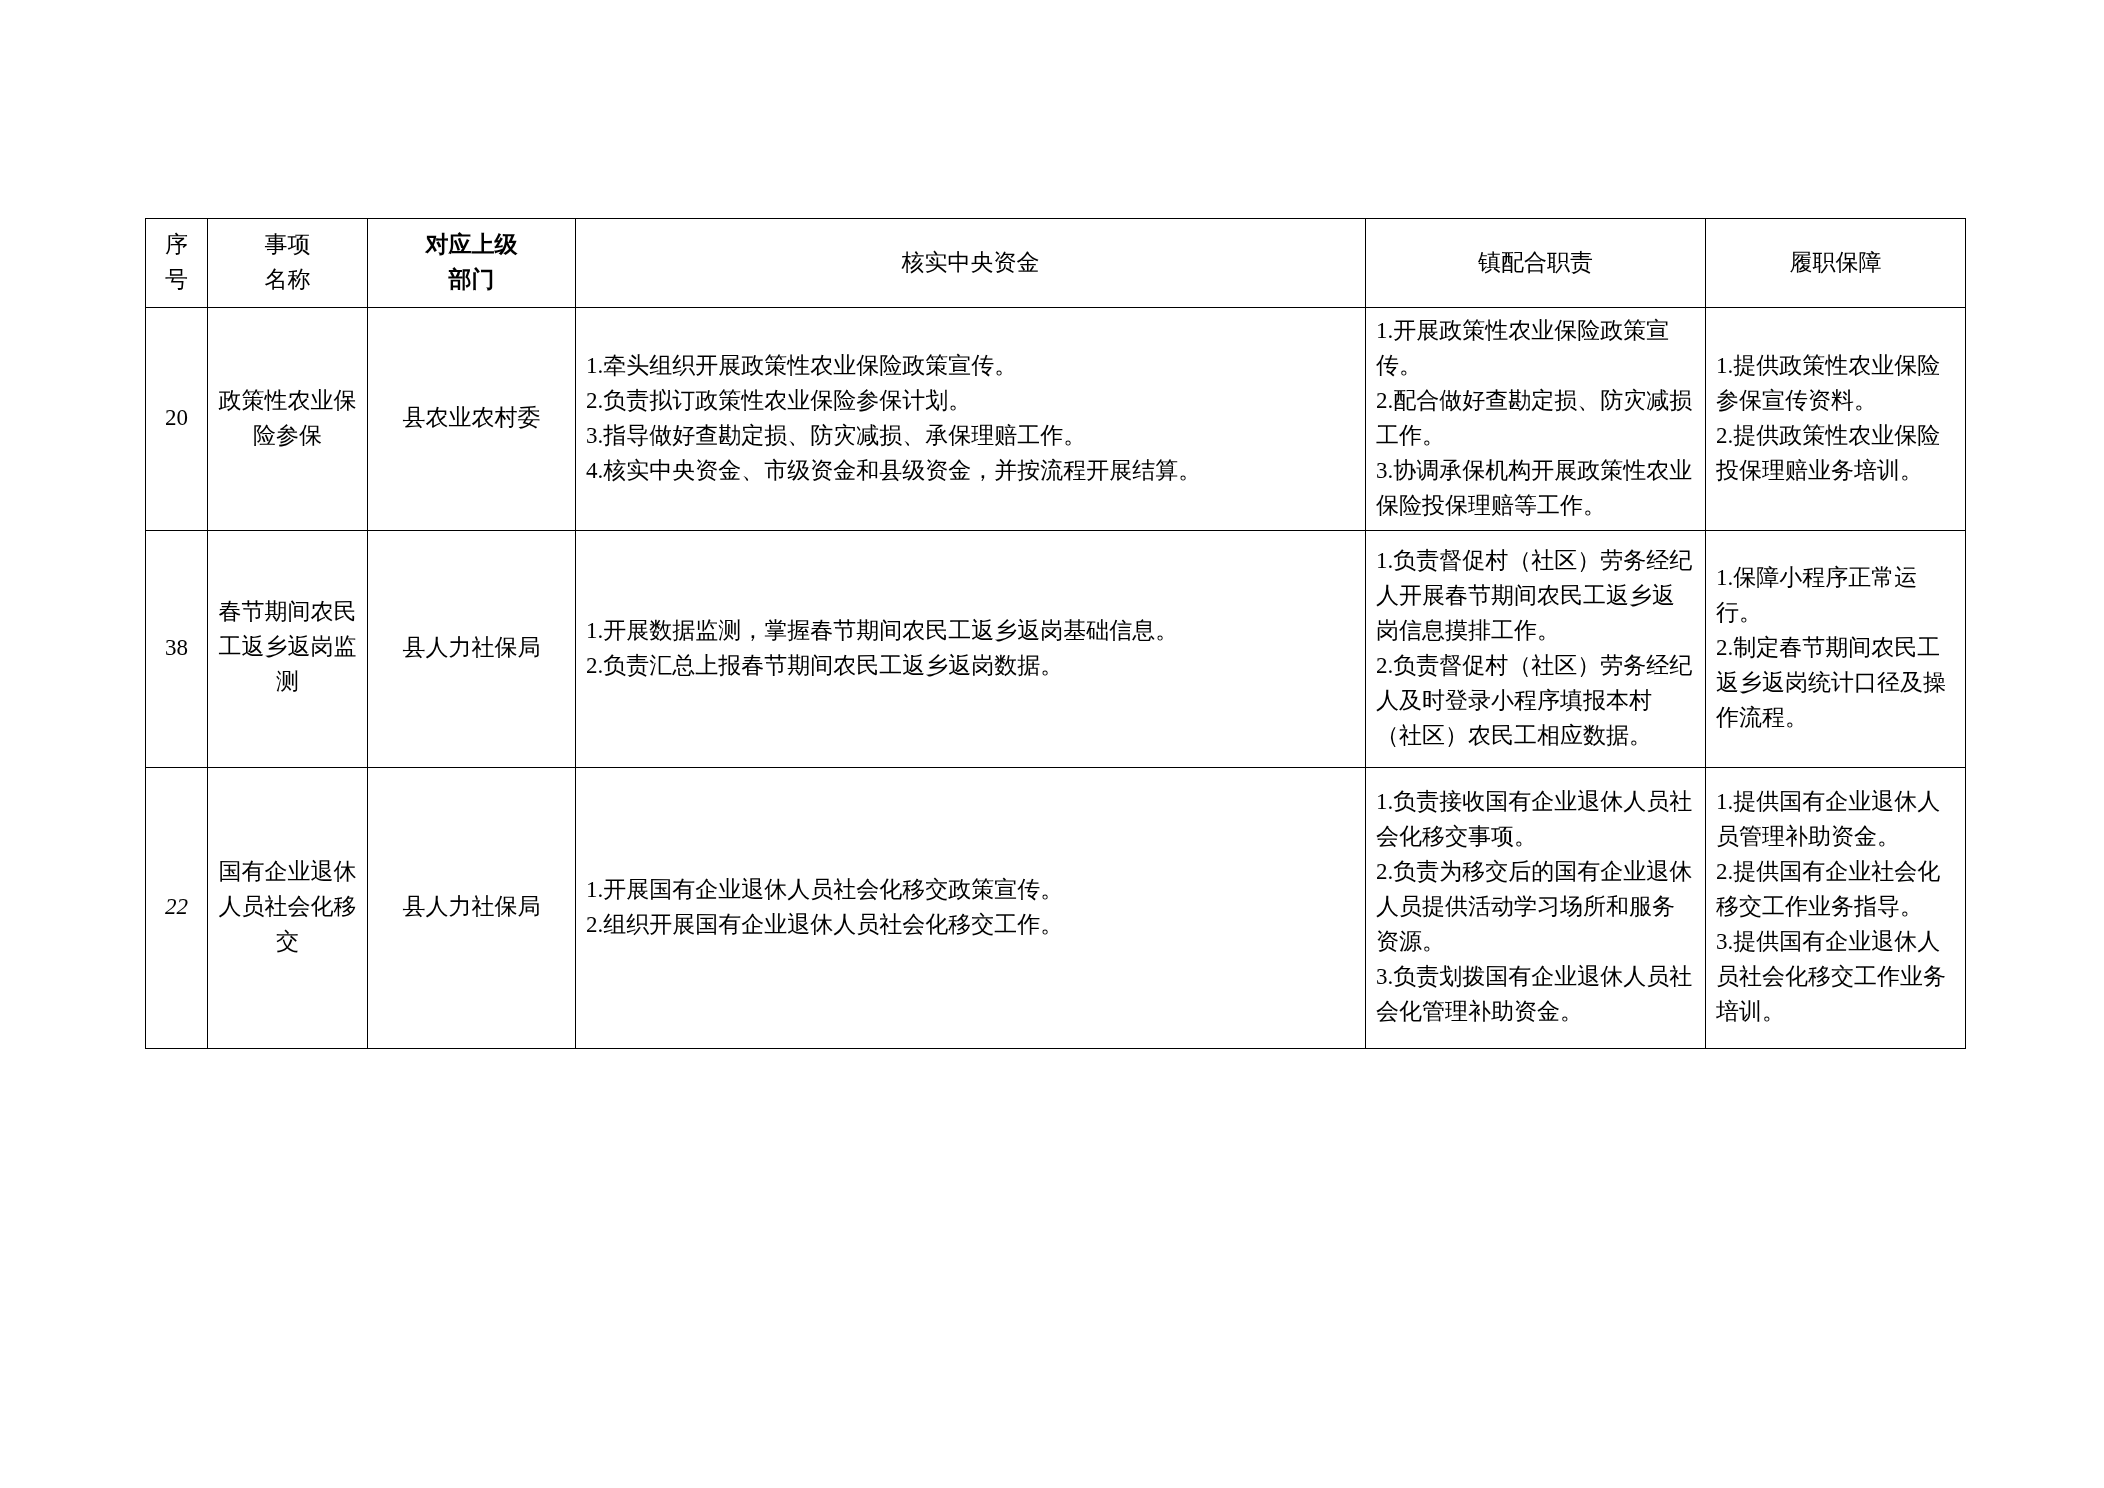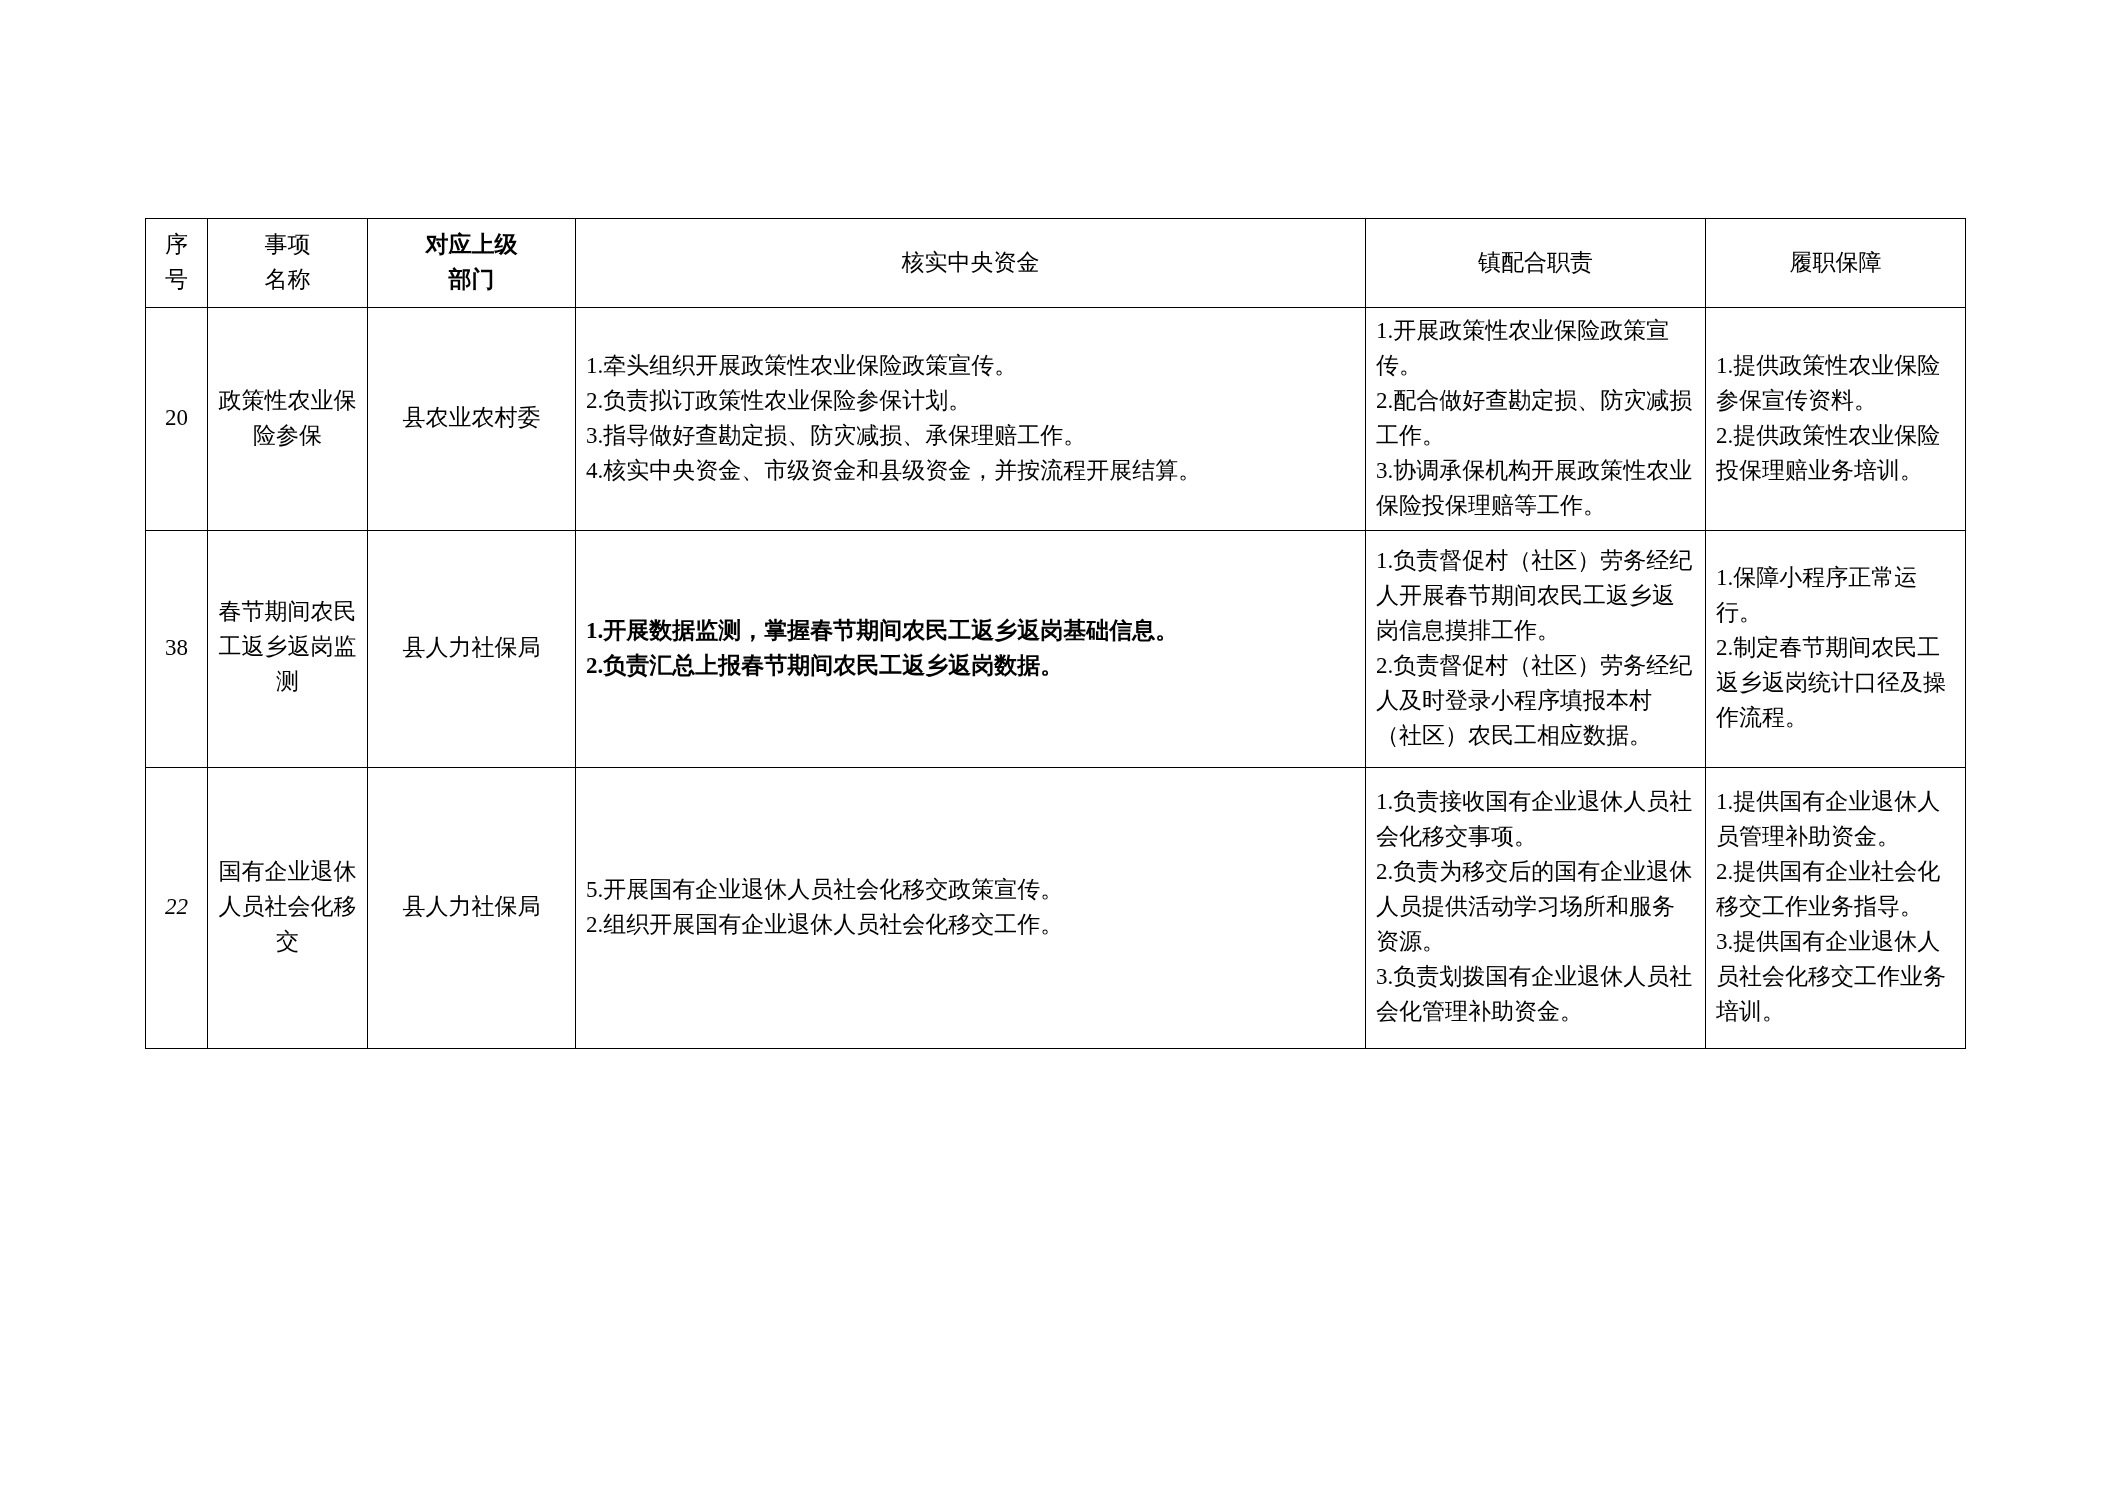--- a/index.html
+++ b/index.html
@@ -121,32 +121,32 @@
         <td class="coop" style="white-space: pre-wrap;">1.开展政策性农业保险政策宣传。
 2.配合做好查勘定损、防灾减损工作。
 3.协调承保机构开展政策性农业保险投保理赔等工作。</td>
         <td class="guar" style="white-space: pre-wrap;">1.提供政策性农业保险参保宣传资料。
 2.提供政策性农业保险投保理赔业务培训。</td>
       </tr>
       <tr class="row-21">
         <td class="idx" style="white-space: pre-wrap;">38</td>
         <td class="name" style="white-space: pre-wrap; font-family: Liberation Mono, monospace;">春节期间农民工返乡返岗监测</td>
         <td class="dept" style="white-space: pre-wrap;">县人力社保局</td>
-        <td class="duty" style="white-space: pre-wrap; font-weight: bold;">1.开展数据监测，掌握春节期间农民工返乡返岗基础信息。
+        <td class="duty" style="white-space: pre-wrap;">1.开展数据监测，掌握春节期间农民工返乡返岗基础信息。
 2.负责汇总上报春节期间农民工返乡返岗数据。</td>
         <td class="coop" style="white-space: pre-wrap;">1.负责督促村（社区）劳务经纪人开展春节期间农民工返乡返岗信息摸排工作。
 2.负责督促村（社区）劳务经纪人及时登录小程序填报本村（社区）农民工相应数据。</td>
         <td class="guar" style="white-space: pre-wrap;">1.保障小程序正常运行。
 2.制定春节期间农民工返乡返岗统计口径及操作流程。</td>
       </tr>
       <tr class="row-22">
         <td class="idx" style="white-space: pre-wrap; font-style: italic;">22</td>
         <td class="name" style="white-space: pre-wrap;">国有企业退休人员社会化移交</td>
         <td class="dept" style="white-space: pre-wrap;">县人力社保局</td>
-        <td class="duty" style="white-space: pre-wrap;">5.开展国有企业退休人员社会化移交政策宣传。
+        <td class="duty" style="white-space: pre-wrap;">1.开展国有企业退休人员社会化移交政策宣传。
 2.组织开展国有企业退休人员社会化移交工作。</td>
         <td class="coop" style="white-space: pre-wrap;">1.负责接收国有企业退休人员社会化移交事项。
 2.负责为移交后的国有企业退休人员提供活动学习场所和服务资源。
 3.负责划拨国有企业退休人员社会化管理补助资金。</td>
         <td class="guar" style="white-space: pre-wrap;">1.提供国有企业退休人员管理补助资金。
 2.提供国有企业社会化移交工作业务指导。
 3.提供国有企业退休人员社会化移交工作业务培训。</td>
       </tr>
     </tbody>
   </table>

